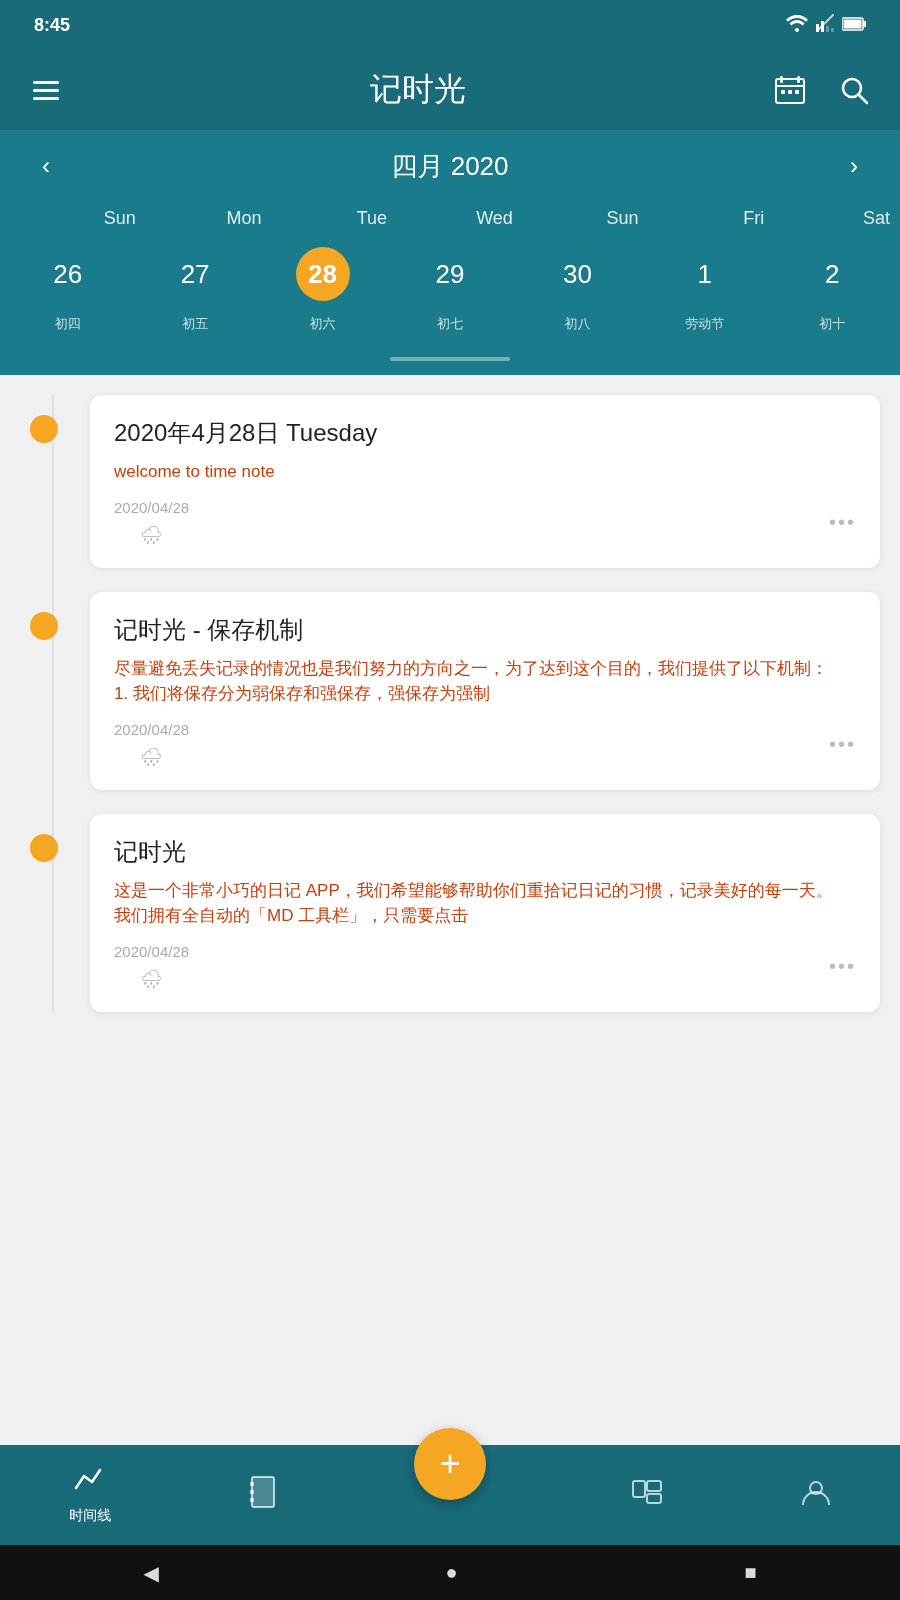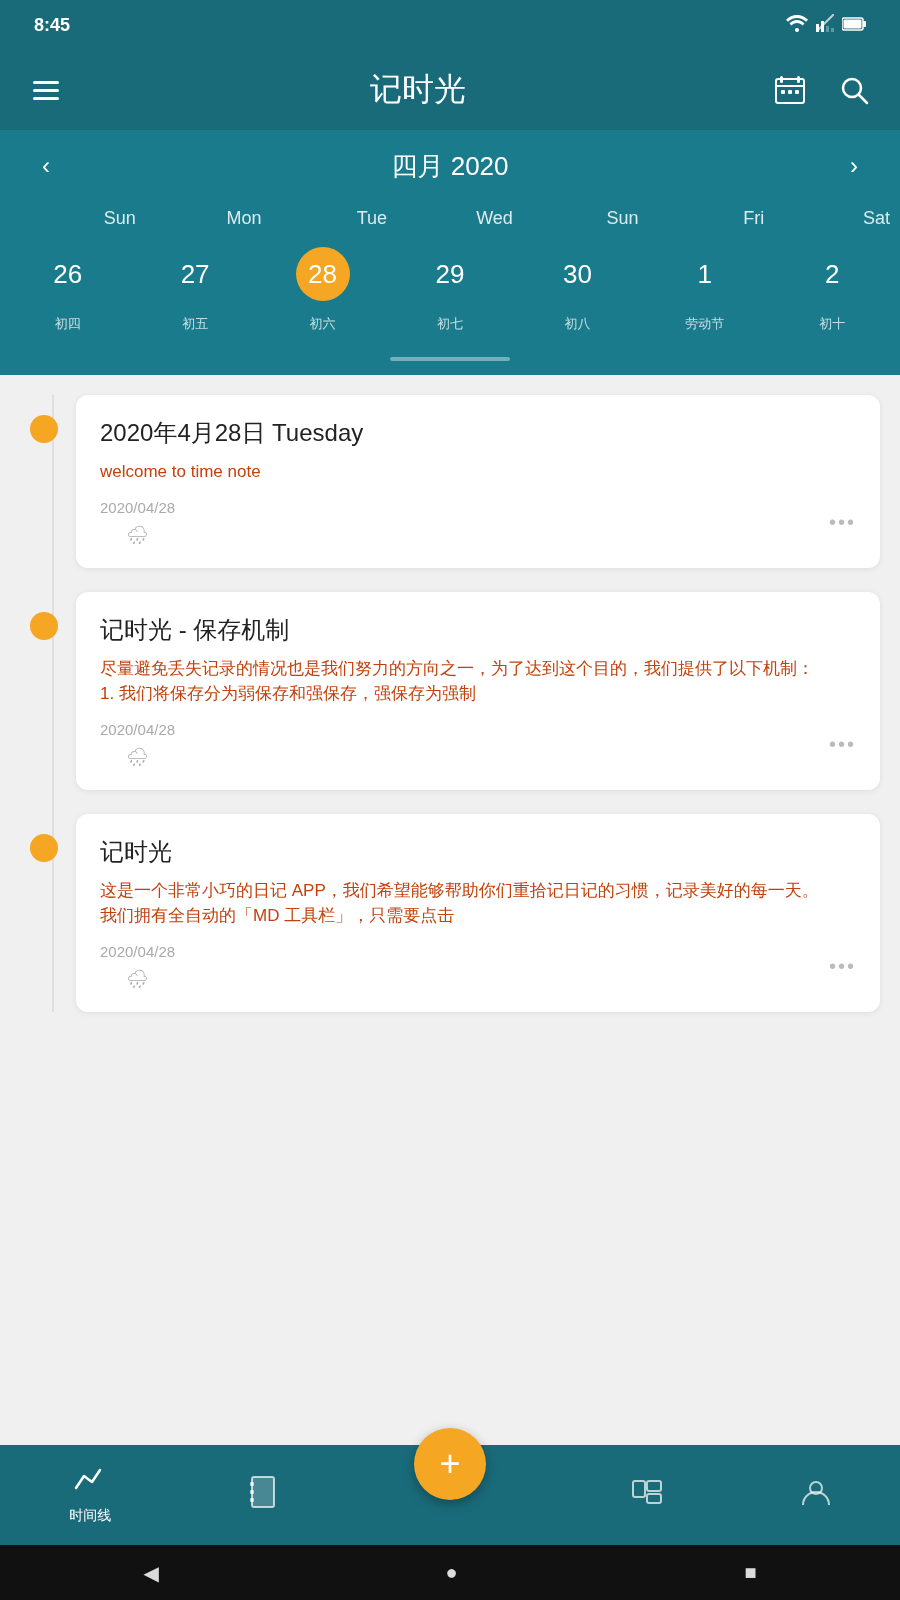--- a/index.html
+++ b/index.html
@@ -113,21 +113,21 @@
       font-weight: 400;
       width: 54px;
       height: 54px;
       display: flex;
       align-items: center;
       justify-content: center;
       border-radius: 50%;
     }
     .date-num.active {
       background: #f5a623;
-      font-weight: normal;
+      font-weight: bold;
     }
     .date-sub {
       font-size: 13px;
       color: rgba(255,255,255,0.75);
       margin-top: 14px;
     }
 
     
     .scroll-indicator {
       display: flex;
@@ -179,21 +179,21 @@
       margin-top: 20px;
       position: relative;
       z-index: 2;
       margin-left: 10px;
     }
     .entry-card {
       flex: 1;
       background: white;
       border-radius: 12px;
       padding: 22px 24px;
-      margin-left: 18px;
+      margin-left: 32px;
       box-shadow: 0 1px 6px rgba(0,0,0,0.08);
     }
     .entry-title {
       font-size: 24px;
       font-weight: 500;
       color: #222;
       margin-bottom: 10px;
     }
     .entry-preview {
       font-size: 17px;

